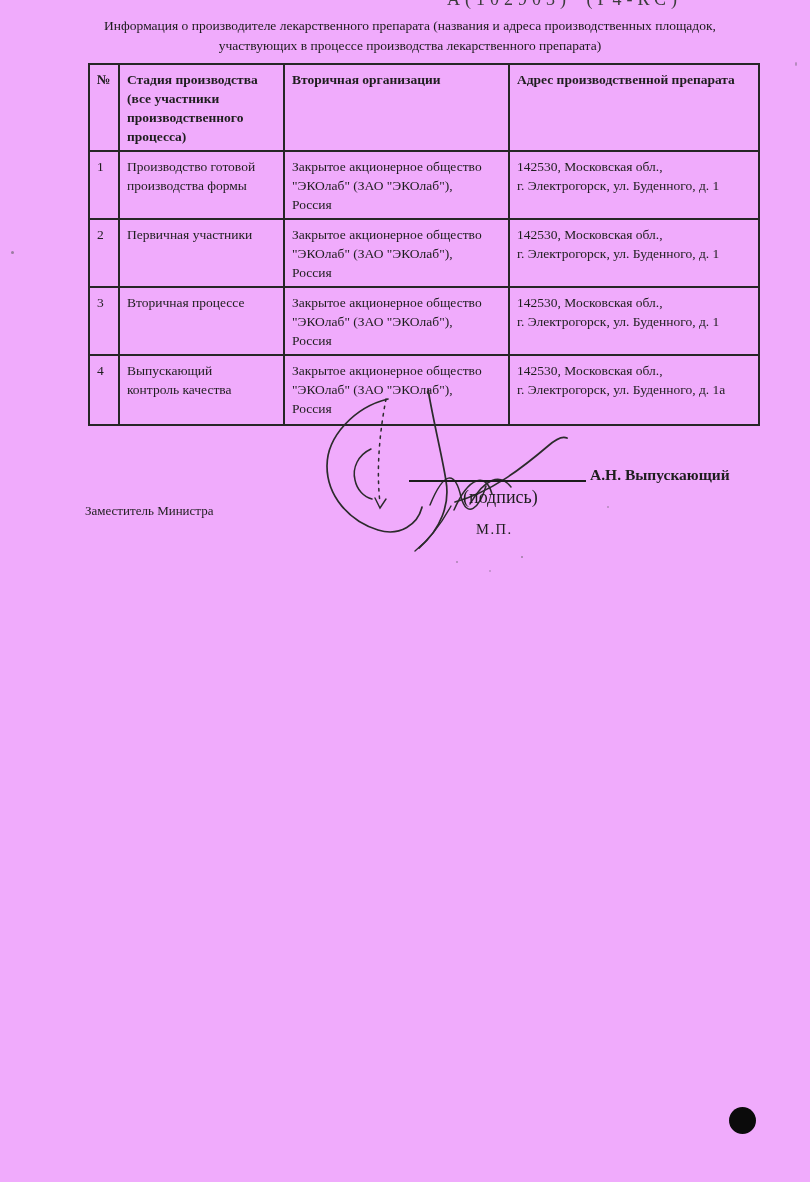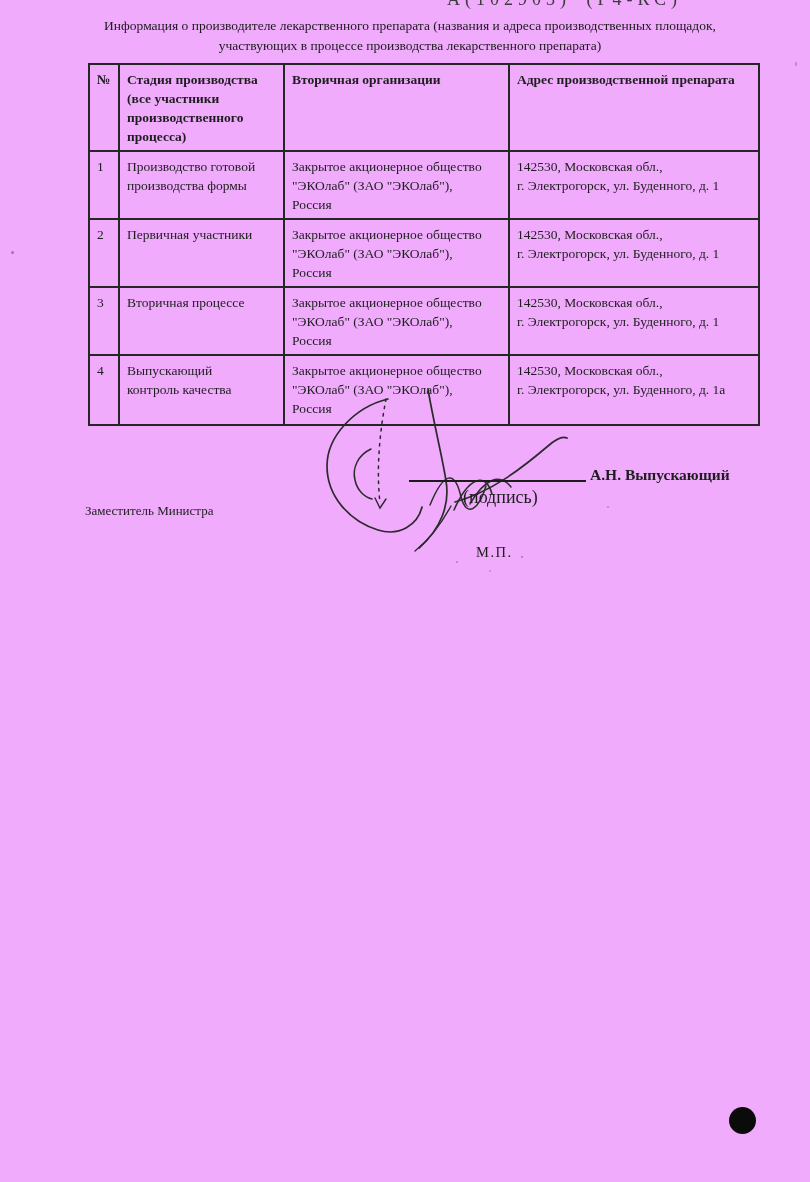--- a/index.html
+++ b/index.html
@@ -57,21 +57,21 @@
   .sig-line{
     position:absolute;left:409px;top:480px;
     width:177px;height:2px;background:#1c1c1c;
   }
   .sig-caption{
     position:absolute;left:463px;top:487px;
     font-size:18px;white-space:nowrap;
   }
   .seal-mark{
     position:absolute;left:476px;top:521px;
-    font-size:14.5px;letter-spacing:1.5px;white-space:nowrap;margin-top:23px;
+    font-size:14.5px;letter-spacing:1.5px;white-space:nowrap;
   }
   .sig-svg{position:absolute;left:300px;top:385px;}
   .sig-svg path{fill:none;stroke:#2b2b2b;stroke-linecap:round;}
   .page-dot{
     position:absolute;left:729px;top:1107px;
     width:27px;height:27px;border-radius:50%;
     background:#0b0b0b;
   }
   .speck{position:absolute;border-radius:50%;background:#555;}
   .sp1{left:11px;top:251px;width:3px;height:3px;opacity:.55;}

